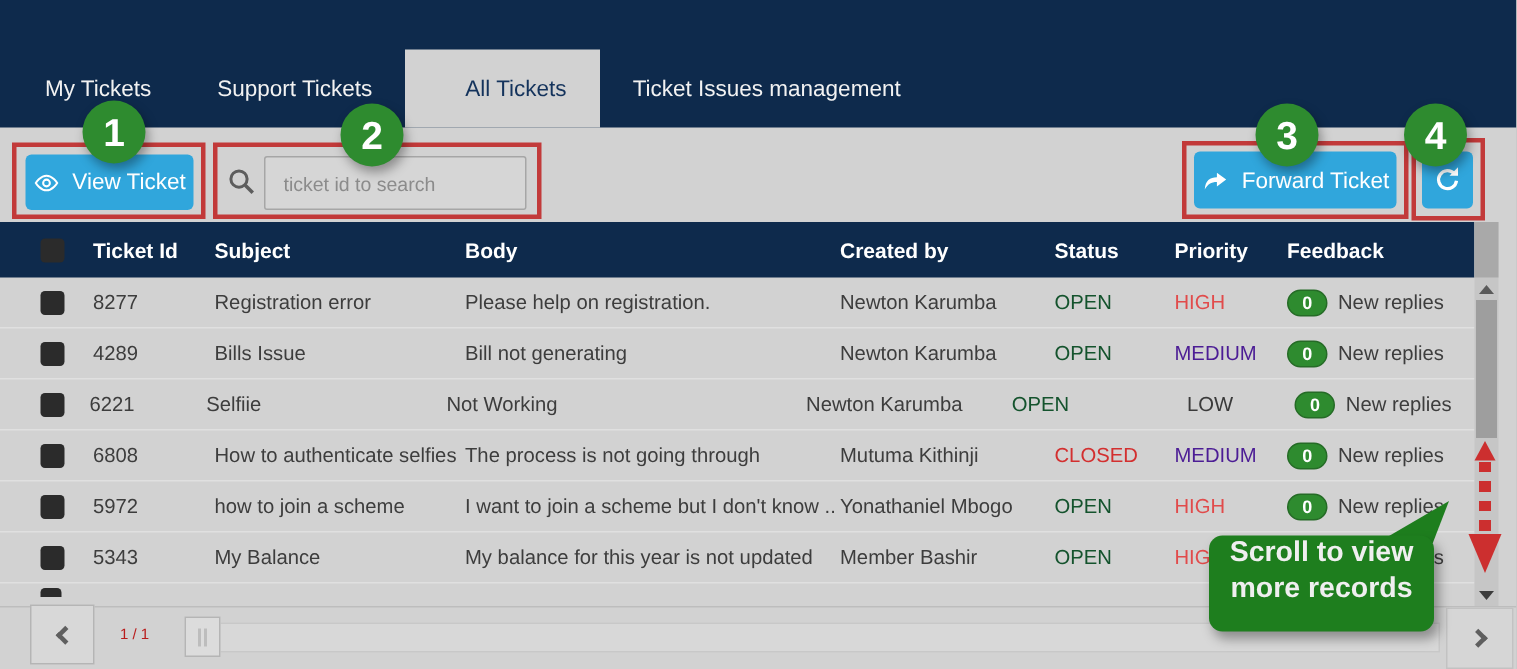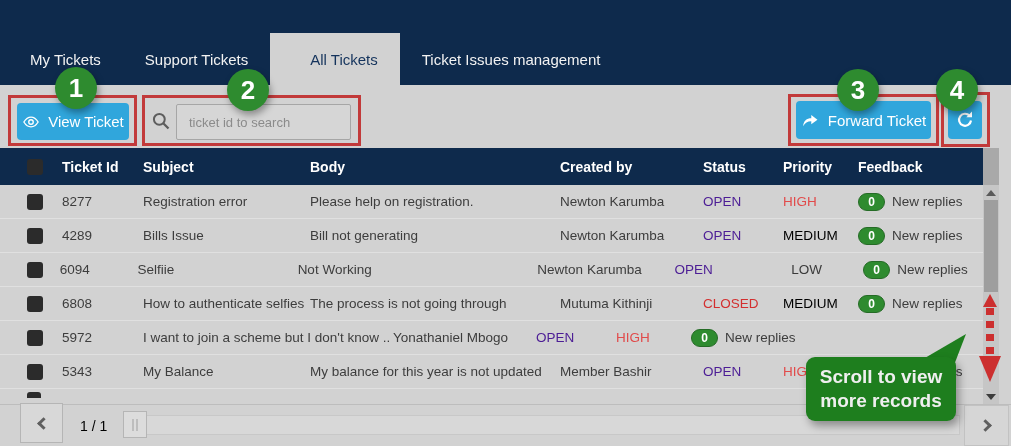--- a/index.html
+++ b/index.html
@@ -32,22 +32,22 @@
           display:flex; align-items:center; color:#fff; font-weight:bold; font-size:14px; }
   .rows{ position:absolute; left:0; top:185px; width:983px; }
   .trow{ display:flex; align-items:center; height:34px; border-bottom:1px solid #e0e0e0;
          font-size:13.5px; color:#3d3d3d; cursor:pointer; }
   .c0{ width:55px; display:flex; } .c1{ width:86px; } .c2{ width:167px; }
   .c3{ width:250px; } .c4{ width:143px; } .c5{ width:80px; } .c6{ width:77px; }
   .c7{ width:125px; display:flex; align-items:center; gap:7px; }
   .c1,.c2,.c3,.c4,.c5,.c6{ padding-left:2px; overflow:hidden; white-space:nowrap; }
   .c1{ padding-left:7px; }
   .cbox{ width:16px; height:16px; margin-left:27px; background:#2b2b2b; border-radius:3px; cursor:pointer; }
-  .status-open{ color:#4c1d95; } .status-closed{ color:#d32f2f; }
-  .priority-high{ color:#e14b4b; } .priority-medium{ color:#000000; } .priority-low{ color:#3a3a3a;margin-left:40px; }
+  .status-open{ color:#14532d; } .status-closed{ color:#d32f2f; }
+  .priority-high{ color:#e14b4b; } .priority-medium{ color:#4c1d95; } .priority-low{ color:#3a3a3a;margin-left:40px; }
   .fb-badge{ min-width:27px; height:18px; padding:0 6px; border-radius:10px; background:#2e8b2f;
              border:1px solid #256b26; color:#fff; font-size:12px; font-weight:bold;
              display:flex; align-items:center; justify-content:center; }
   .row7-sliver{ position:absolute; left:27px; top:392px; width:14px; height:6px;
                 background:#2b2b2b; border-radius:3px 3px 0 0; }
 
   
   .vscroll{ position:absolute; left:983px; top:148px; width:16px; height:256px; background:#c6c6c6; }
   .vscroll-head{ position:absolute; left:0; top:0; width:16px; height:37px; background:#a9a9a9; }
   .vthumb{ position:absolute; left:1px; top:52px; width:14px; height:92px; background:#9e9e9e; cursor:pointer; }
@@ -61,21 +61,21 @@
   .pagebar{ position:absolute; left:0; top:404px; width:1011px; height:42px;
             background:#d2d2d2; border-top:1px solid #bdbdbd; }
   .pg-btn{ position:absolute; background:#d8d8d8; border:1px solid #b5b5b5; cursor:pointer;
            display:flex; align-items:center; justify-content:center; }
   .pg-prev{ left:20px; top:-2px; width:43px; height:40px; }
   .pg-next{ left:964px; top:0; width:45px; height:41px; background:#d6d6d6; border-color:#c2c2c2; }
   .chev{ display:inline-block; width:9px; height:9px; border-left:3px solid #5f5f5f;
          border-bottom:3px solid #5f5f5f; }
   .chev-left{ transform:rotate(45deg); margin-left:3px; }
   .chev-right{ transform:rotate(225deg); margin-right:3px; }
-  .pg-label{ position:absolute; left:80px; top:13px; font-size:14px; color:#000000; }
+  .pg-label{ position:absolute; left:80px; top:13px; font-size:10px; color:#b91c1c; }
   .htrack{ position:absolute; left:146px; top:10px; width:814px; height:20px;
            background:#d8d8d8; border:1px solid #c8c8c8; }
   .hhandle{ position:absolute; left:123px; top:6px; width:24px; height:27px;
             background:#dcdcdc; border:1px solid #b5b5b5; cursor:pointer;
             display:flex; align-items:center; justify-content:center; gap:2px; }
   .grip{ width:2px; height:12px; background:#bdbdbd; }
 
   
   .ann-rect{ position:absolute; border:3px solid #c23a3a; z-index:20; pointer-events:none; }
   .r1{ left:8px;  top:95px; width:129px; height:51px; }
@@ -84,21 +84,21 @@
   .r4{ left:941px; top:92px; width:49px;  height:55px; }
   .num-badge{ position:absolute; width:42px; height:42px; border-radius:50%;
               background:#2e8b2f; color:#fff; font-size:26px; font-weight:bold;
               display:flex; align-items:center; justify-content:center; z-index:30;
               box-shadow:2px 4px 7px rgba(0,0,0,.35); }
   .b1{ left:55px; top:67px; } .b2{ left:227px; top:69px; }
   .b3{ left:837px; top:69px; } .b4{ left:936px; top:69px; }
 
   .tooltip{ position:absolute; left:806px; top:357px; width:150px; height:64px; z-index:40;
             background:#1e7e1e; border-radius:9px; color:#efefef; font-size:19px; font-weight:bold;
-            display:flex; flex-direction:column; align-items:center; justify-content:center;
+            display:flex; flex-direction:column; align-items:center; justify-content:flex-start;
             line-height:1.25; box-shadow:3px 5px 8px rgba(0,0,0,.35); }
   .tooltip-tail{ position:absolute; left:906px; top:334px; width:60px; height:28px; z-index:39;
             background:#1e7e1e; clip-path:polygon(100% 0, 20% 100%, 82% 100%); }
 
   .red-arrow{ position:absolute; left:977px; top:294px; width:26px; height:96px; z-index:35; pointer-events:none; }
   .ra-up{ position:absolute; left:6px; top:0; width:0; height:0;
           border-left:7px solid transparent; border-right:7px solid transparent;
           border-bottom:13px solid #cc2f2f; }
   .ra-dash{ position:absolute; left:9px; top:14px; width:8px; height:46px;
           background:repeating-linear-gradient(#cc2f2f 0 7px, transparent 7px 13px); }
@@ -200,21 +200,21 @@
       <div class="c7">
           <span class="fb-badge">0</span>
           <span>New replies</span>
         </div>
     </div>
 
     <div class="trow">
       <div class="c0">
           <div class="cbox"></div>
         </div>
-      <div class="c1">6094</div>
+      <div class="c1">6221</div>
       <div class="c2">Selfiie</div>
       <div class="c3">Not Working</div>
       <div class="c4">Newton Karumba</div>
       <div class="c5 status-open">OPEN</div>
       <div class="c6 priority-low">LOW</div>
       <div class="c7">
           <span class="fb-badge">0</span>
           <span>New replies</span>
         </div>
     </div>
@@ -233,20 +233,21 @@
           <span class="fb-badge">0</span>
           <span>New replies</span>
         </div>
     </div>
 
     <div class="trow">
       <div class="c0">
           <div class="cbox"></div>
         </div>
       <div class="c1">5972</div>
+      <div class="c2">how to join a scheme</div>
       <div class="c3">I want to join a scheme but I don't know ...</div>
       <div class="c4">Yonathaniel Mbogo</div>
       <div class="c5 status-open">OPEN</div>
       <div class="c6 priority-high">HIGH</div>
       <div class="c7">
           <span class="fb-badge">0</span>
           <span>New replies</span>
         </div>
     </div>
 

